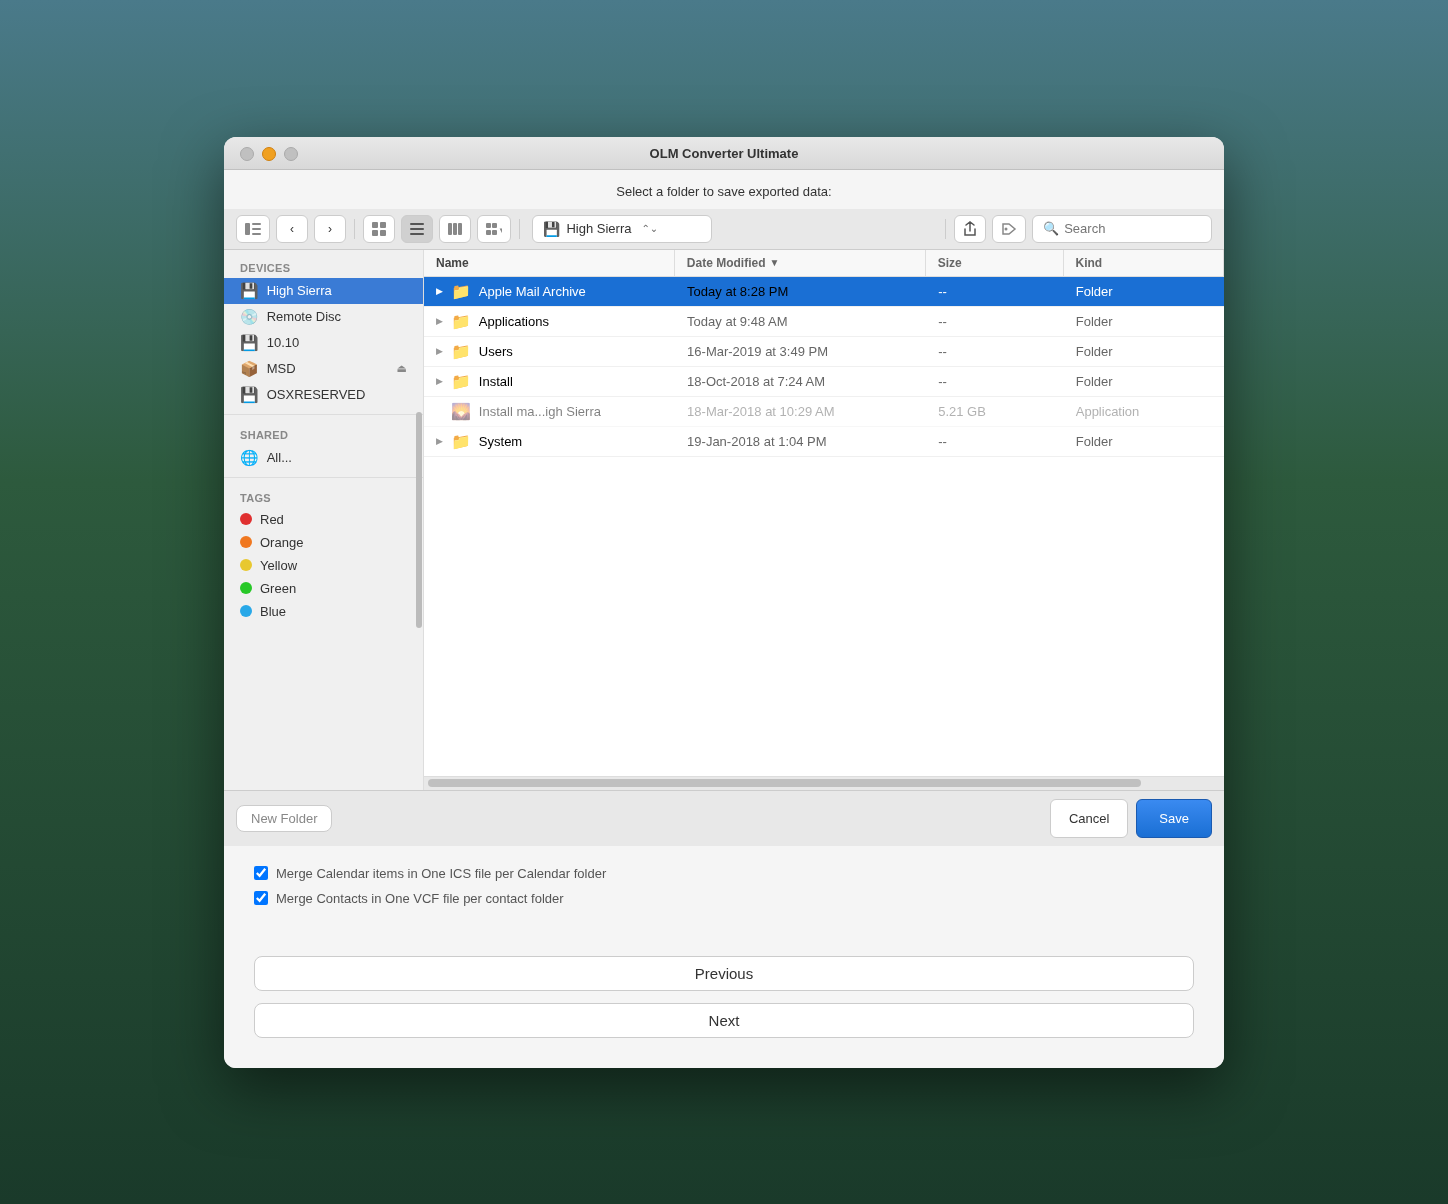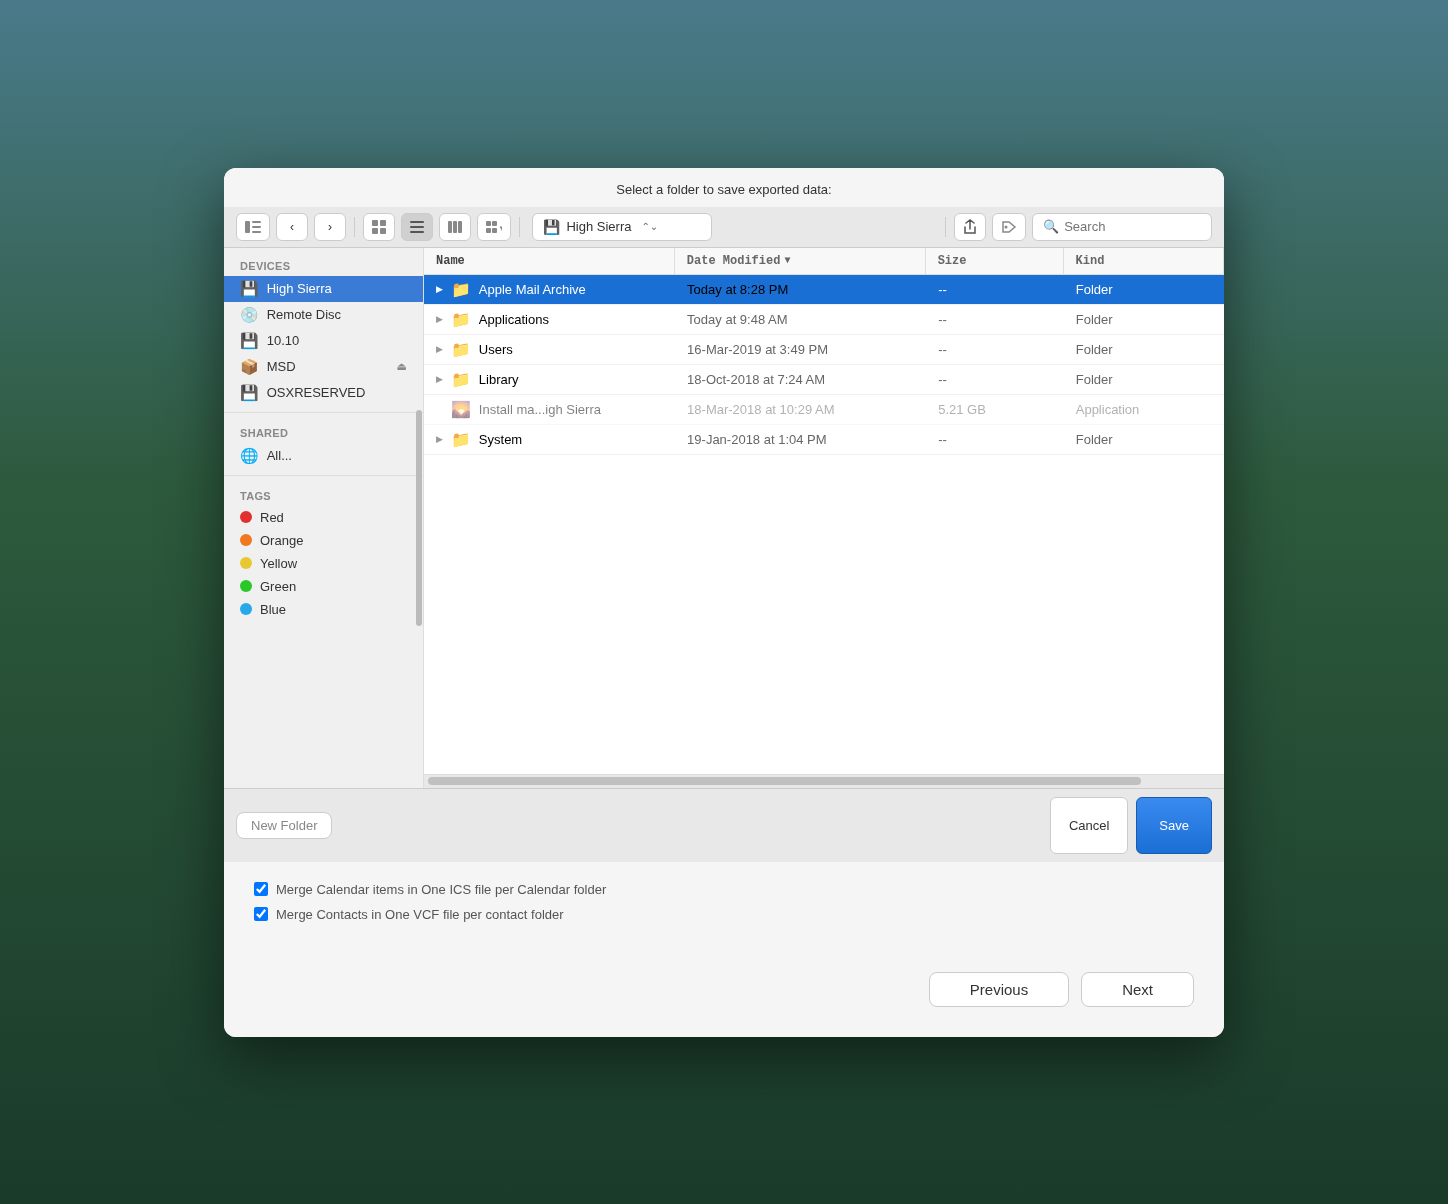--- a/index.html
+++ b/index.html
@@ -196,21 +196,20 @@
       font-size: 12px;
       font-weight: 600;
       color: #444;
     }
     .file-list-header .col {
       padding: 6px 12px;
       border-right: 1px solid #ddd;
       display: flex;
       align-items: center;
       gap: 4px;
-      font-family: Liberation Mono, monospace;
     }
     .col-name { flex: 2; }
     .col-date { flex: 2; }
     .col-size { flex: 1; }
     .col-kind { flex: 1.2; }
     .sort-arrow { font-size: 10px; }
 
     .file-list {
       flex: 1;
       overflow-y: auto;
@@ -289,21 +288,21 @@
       border-radius: 6px;
       padding: 5px 18px;
       font-size: 13px;
       color: #333;
       cursor: pointer;
     }
     .save-btn {
       background: linear-gradient(180deg, #3a8af0 0%, #1a6fd4 100%);
       border: 1px solid #1a5ab0;
       border-radius: 6px;
-      padding: 20px 22px;
+      padding: 11px 22px;
       font-size: 13px;
       color: white;
       cursor: pointer;
       font-weight: 500;
     }
 
     
     .main-content {
       background: #f5f5f5;
       padding: 20px 30px;
@@ -320,20 +319,21 @@
       width: 14px;
       height: 14px;
     }
 
     .navigation-btns {
       display: flex;
       justify-content: flex-end;
       gap: 12px;
       padding: 20px 30px 30px;
       background: #f5f5f5;
+      flex-direction: column;
     }
     .nav-btn {
       background: white;
       border: 1px solid #ccc;
       border-radius: 8px;
       padding: 8px 40px;
       font-size: 15px;
       cursor: pointer;
       color: #333;
     }
@@ -349,20 +349,28 @@
       height: 40%;
       background: #bbb;
       border-radius: 3px;
     }
   </style>
 </head>
 <body>
 
 <div class="app-window">
 
+  <div class="title-bar">
+    <div class="traffic-lights">
+      <div class="traffic-light tl-close"></div>
+      <div class="traffic-light tl-minimize"></div>
+      <div class="traffic-light tl-maximize"></div>
+    </div>
+    <span class="title-bar-title">OLM Converter Ultimate</span>
+  </div>
 
   <div class="dialog-content">
 
     <div class="dialog-header">Select a folder to save exported data:</div>
 
     <div class="file-toolbar">
       <button class="toolbar-btn" title="Toggle Sidebar">
         <svg width="16" height="12" viewBox="0 0 16 12" fill="none">
           <rect x="0" y="0" width="5" height="12" rx="1" fill="#888"></rect>
           <rect x="7" y="0" width="9" height="2" rx="1" fill="#888"></rect>
@@ -534,21 +542,21 @@
             </div>
             <div class="col col-date">16-Mar-2019 at 3:49 PM</div>
             <div class="col col-size">--</div>
             <div class="col col-kind">Folder</div>
           </div>
 
           <div class="file-row">
             <div class="col col-name">
               <span class="expand-arrow">▶</span>
               <span class="file-icon">📁</span>
-              <span>Library</span>
+              <span>Install</span>
             </div>
             <div class="col col-date">18-Oct-2018 at 7:24 AM</div>
             <div class="col col-size">--</div>
             <div class="col col-kind">Folder</div>
           </div>
 
           <div class="file-row" style="opacity:0.5;">
             <div class="col col-name">
               <span class="expand-arrow" style="visibility:hidden;">▶</span>
               <span class="file-icon">🌄</span>

